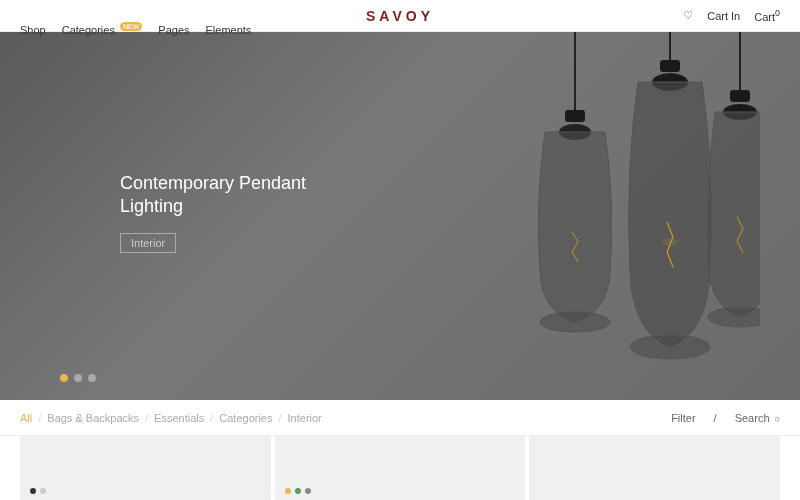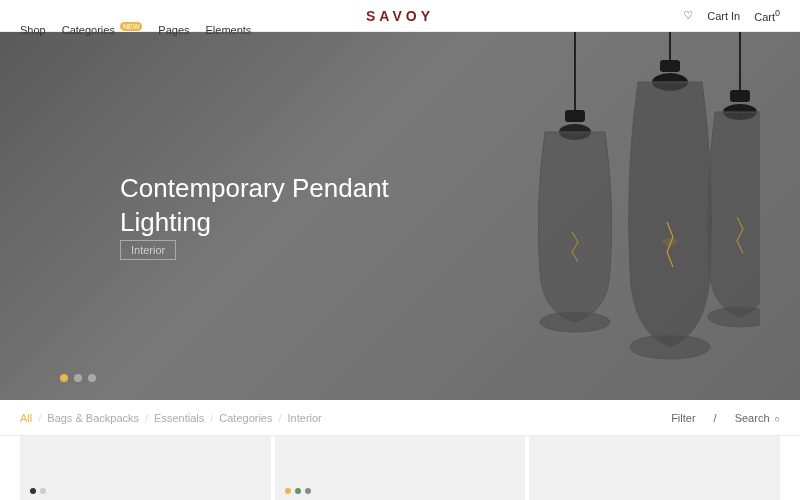--- a/index.html
+++ b/index.html
@@ -87,24 +87,25 @@
       height: 100%;
     }
 
     .hero-text {
       position: absolute;
       left: 120px;
       top: 140px;
       color: #fff;
     }
     .hero-title {
-      font-size: 26px;
+      font-size: 18px;
       font-weight: 400;
       line-height: 1.3;
       color: #fff;
+      margin-bottom: 14px;
     }
     .hero-subtitle {
       font-size: 11px;
       color: #ccc;
       border: 1px solid #aaa;
       display: inline-block;
       padding: 3px 10px;
     }
 
     .hero-dots {

